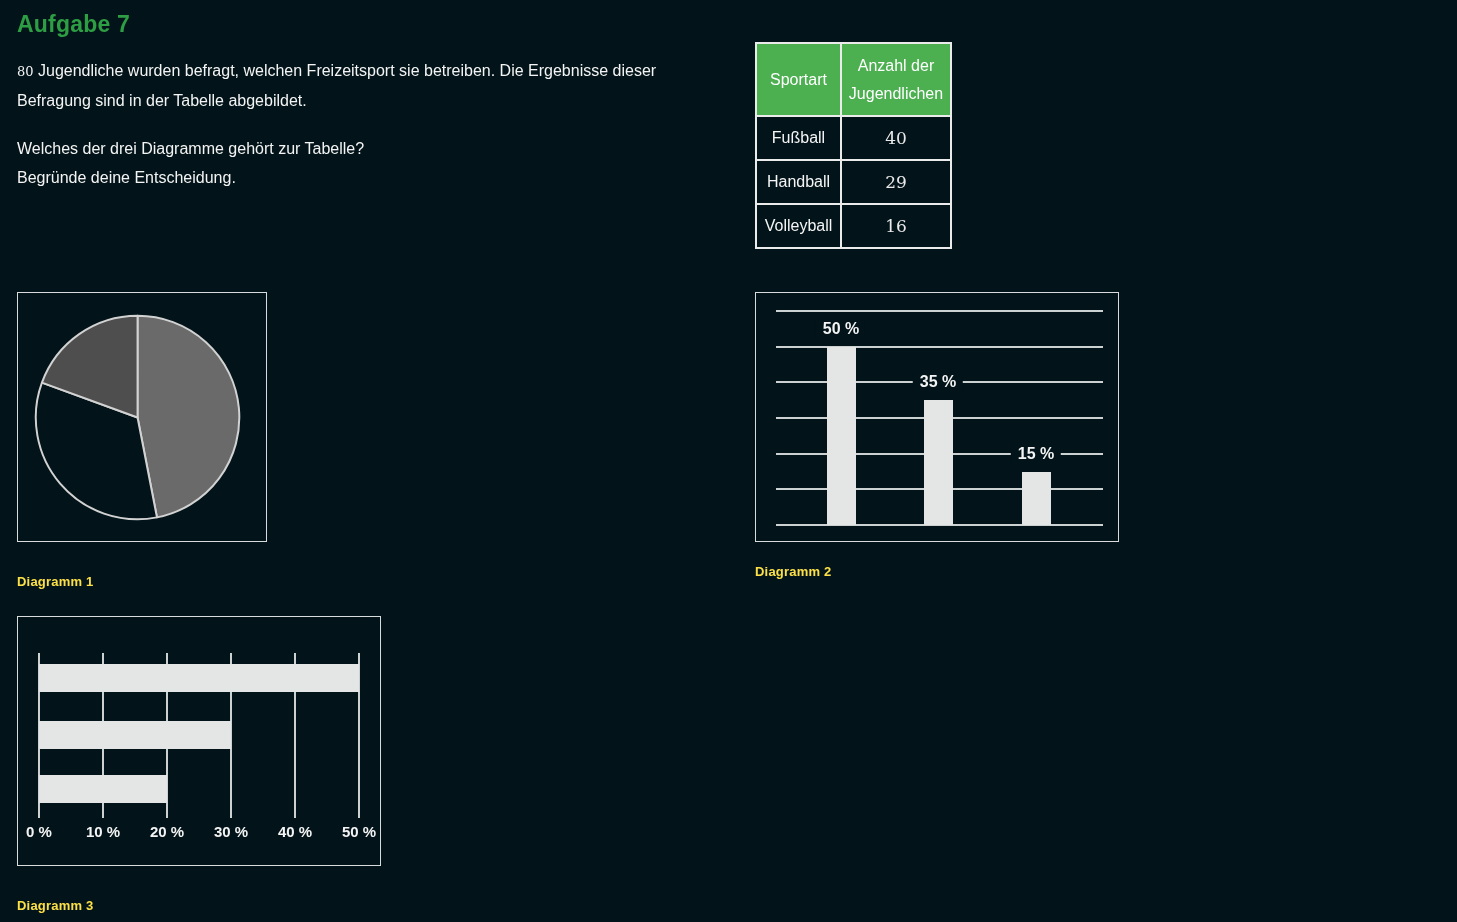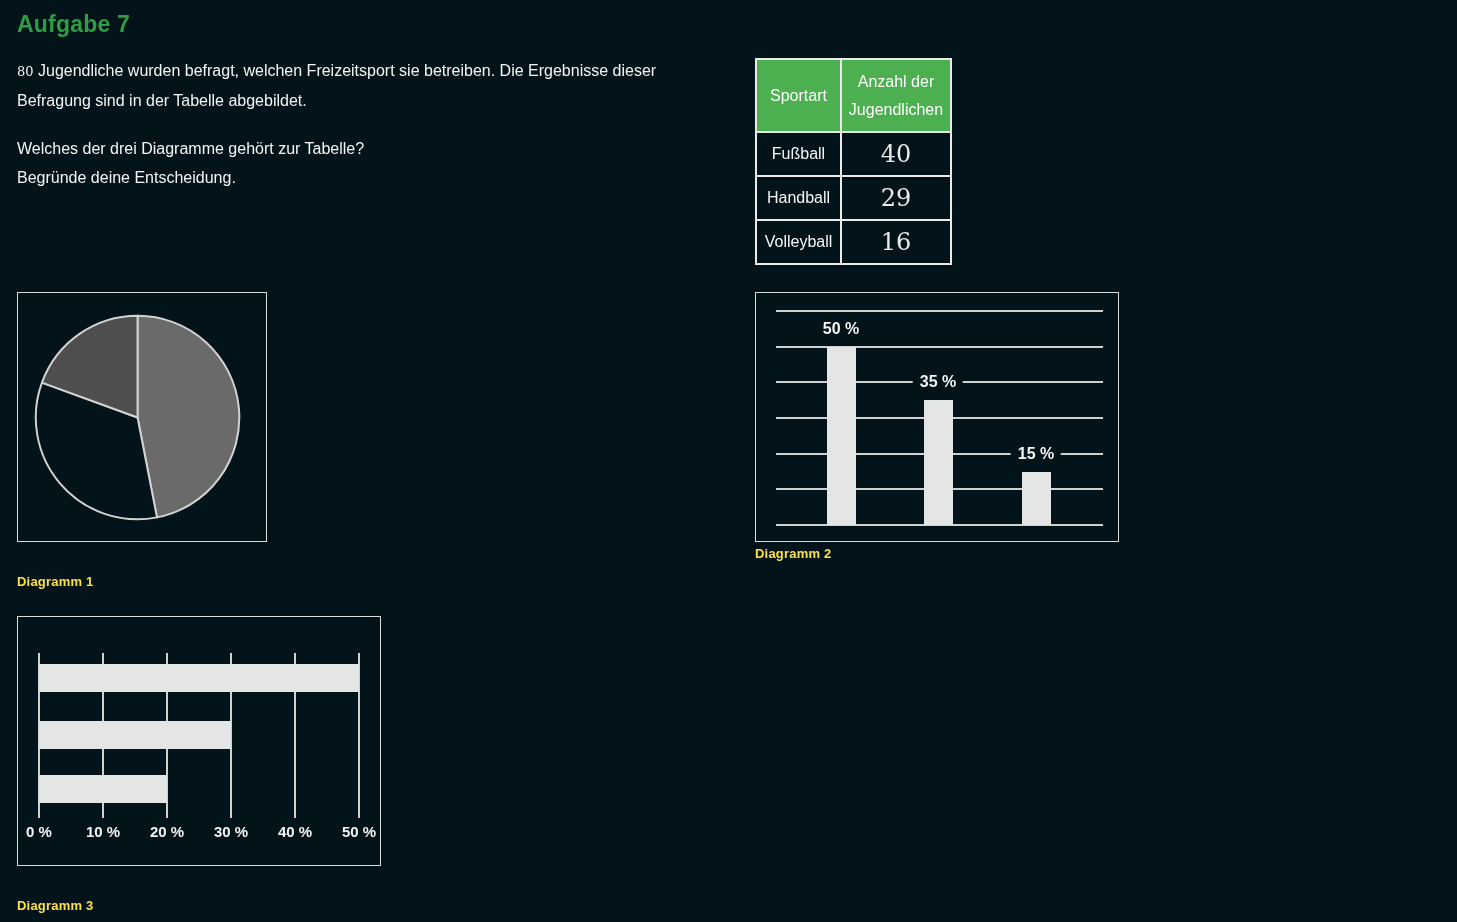--- a/index.html
+++ b/index.html
@@ -27,51 +27,51 @@
     font-size:16px;line-height:29px;color:var(--text);
   }
   .math-num{font-family:"DejaVu Serif",serif;font-size:13px;}
   .question{
     position:absolute;left:17px;top:134px;margin:0;
     font-size:16px;line-height:29px;color:var(--text);
   }
 
   
   .sports-table{
-    position:absolute;left:755px;top:58px;
+    position:absolute;left:755px;top:42px;
     border-collapse:collapse;table-layout:fixed;
   }
   .sports-table th,.sports-table td{
     border:2px solid #ebebeb;text-align:center;vertical-align:middle;padding:0;
   }
   .sports-table th{
     background:#4caf50;color:#ffffff;font-weight:400;
     font-size:16px;line-height:28px;height:71px;
   }
   .col-sport{width:83px;}
   .col-count{width:108px;}
   .sport-cell{font-size:16px;color:#f5f5f5;height:42px;}
-  .count-cell{font-family:"DejaVu Serif",serif;font-size:24px;color:#eaeaea;height:42px;}
+  .count-cell{font-family:"DejaVu Serif",serif;font-size:17px;color:#eaeaea;height:42px;}
 
   
   .panel{
     position:absolute;box-sizing:border-box;
     border:1.5px solid var(--panel-border);
     background:var(--bg);
   }
   .pie-panel{left:17px;top:292px;width:250px;height:250px;}
   .bar-panel{left:755px;top:292px;width:364px;height:250px;}
   .hbar-panel{left:17px;top:616px;width:364px;height:250px;}
   .pie-panel svg{display:block;width:247px;height:247px;}
 
   .caption{
     position:absolute;font-size:13px;font-weight:700;color:#fde047;letter-spacing:.2px;
   }
   .cap1{left:17px;top:574px;}
-  .cap2{left:755px;top:546px;}
+  .cap2{left:755px;top:564px;}
   .cap3{left:17px;top:898px;}
 
   
   .grid-h{position:absolute;height:2px;z-index:1;}
   .vbar{position:absolute;z-index:2;}
   .vbar-label{
     position:absolute;transform:translateX(-50%);z-index:3;
     background:var(--bg);padding:0 7px;white-space:nowrap;
     font-size:16px;font-weight:700;line-height:20px;height:20px;color:#f4f4f4;
   }

